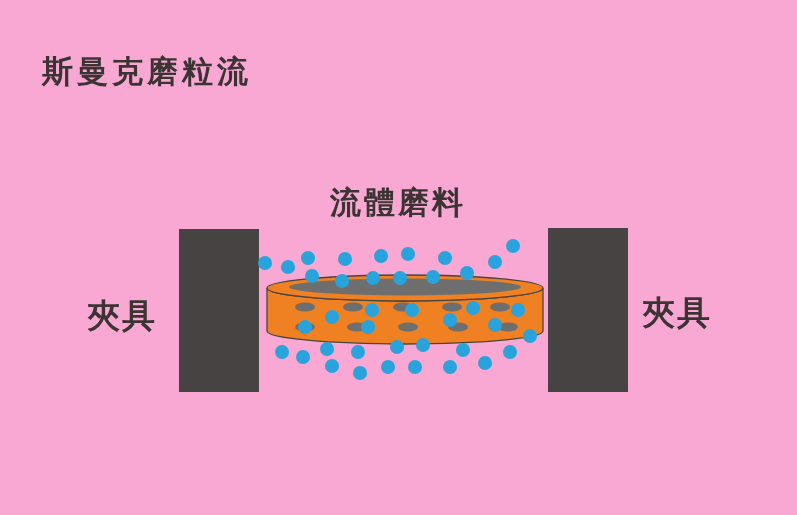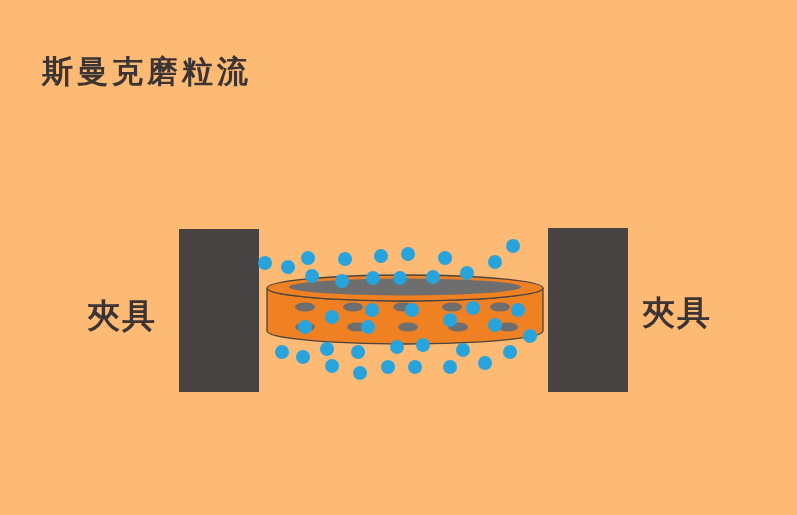--- a/index.html
+++ b/index.html
@@ -56,21 +56,21 @@
   }
   svg.diagram {
     position: absolute;
     left: 0;
     top: 0;
   }
 </style>
 </head>
 <body>
 
-<div id="canvas" style="background: #fdba74;">
+<div id="canvas" style="background: #f9a8d4;">
 
   <div class="title">斯曼克磨粒流</div>
 
   <svg class="diagram" width="797" height="515" viewBox="0 0 797 515">
 
     <rect id="fixture-left" x="179" y="229" width="80" height="163" fill="#474342"></rect>
 
     <rect id="fixture-right" x="548" y="228" width="80" height="164" fill="#474342"></rect>
 
     <g id="workpiece">
@@ -128,18 +128,19 @@
         <circle cx="397" cy="347" r="7" fill="#29a3dc"></circle>
         <circle cx="415" cy="367" r="7" fill="#29a3dc"></circle>
         <circle cx="423" cy="345" r="7" fill="#29a3dc"></circle>
         <circle cx="450" cy="367" r="7" fill="#29a3dc"></circle>
         <circle cx="463" cy="350" r="7" fill="#29a3dc"></circle>
         <circle cx="485" cy="363" r="7" fill="#29a3dc"></circle>
         <circle cx="510" cy="352" r="7" fill="#29a3dc"></circle>
       </g>
   </svg>
 
+  <div class="label label-abrasive">流體磨料</div>
 
   <div class="label label-fixture-left">夾具</div>
 
   <div class="label label-fixture-right">夾具</div>
 
 </div>
 
 </body></html>

